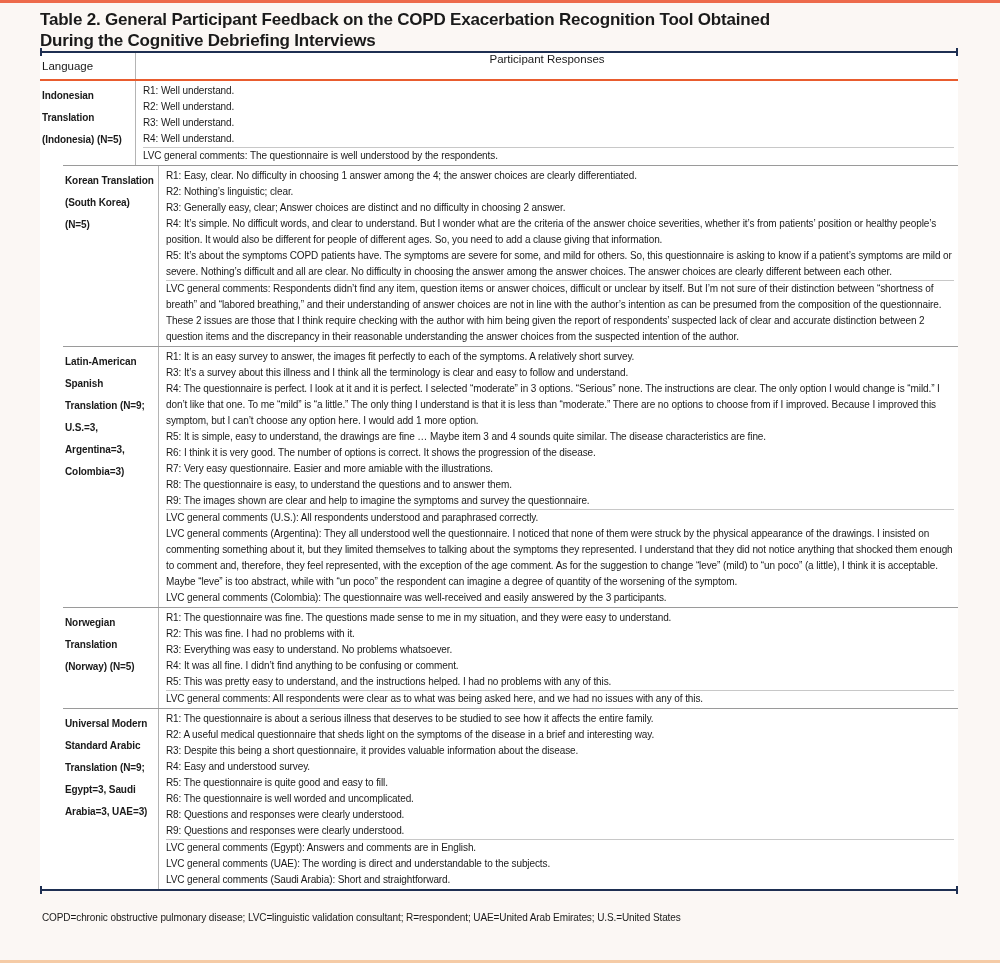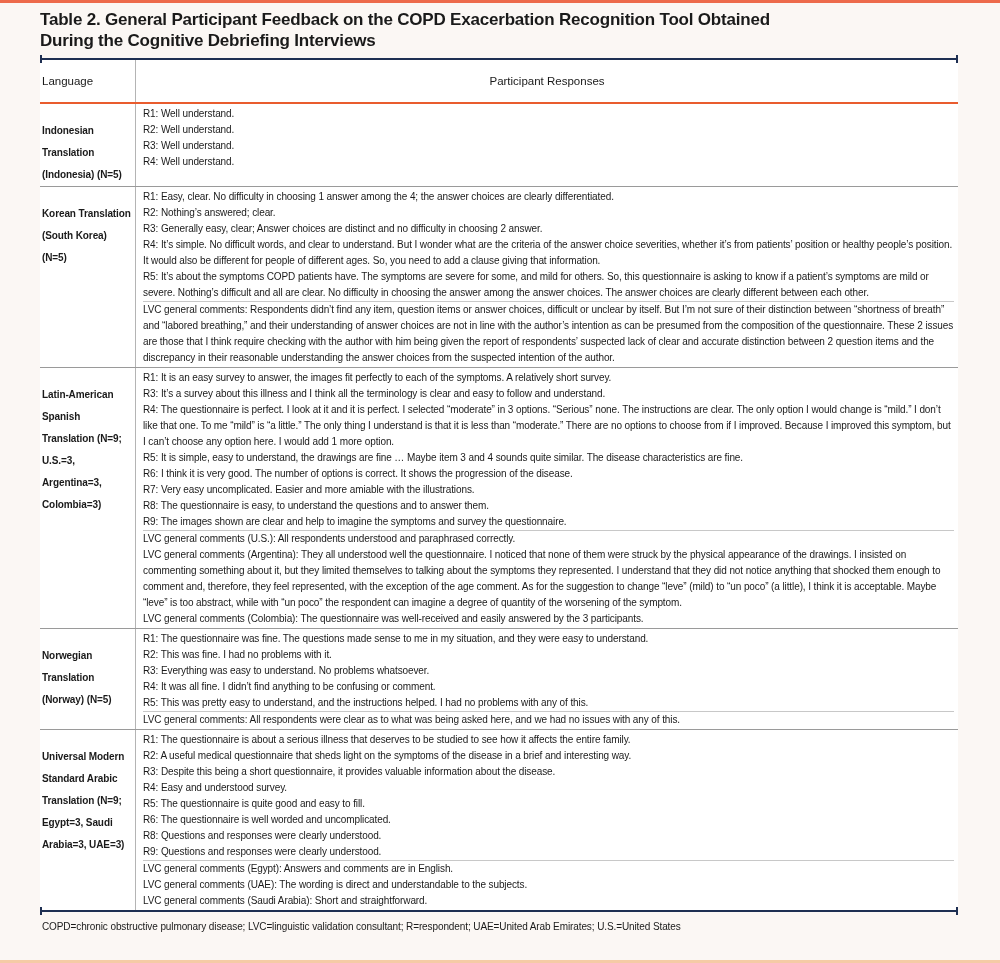--- a/index.html
+++ b/index.html
@@ -24,48 +24,47 @@
     overflow:hidden;
   }
   .band-top{position:absolute;top:0;left:0;width:1000px;height:3px;background:var(--band-top);}
   .band-bottom{position:absolute;bottom:0;left:0;width:1000px;height:3px;background:var(--band-bottom);}
   .page{padding:9px 42px 0 40px;}
   .title{
     font-weight:bold;
     font-size:17px;
     line-height:21px;
     letter-spacing:-0.2px;
-    margin-bottom:7px;
   }
   .rule-navy{position:relative;height:2px;background:var(--navy);width:918px;}
   .rule-navy::before,.rule-navy::after{
     content:"";position:absolute;top:-3px;width:2px;height:8px;background:var(--navy);
   }
   .rule-navy::before{left:0;}
   .rule-navy::after{right:0;}
   .tbl{width:918px;background:var(--table-bg);}
-  .hdr-row{display:flex;align-items:center;height:42px;font-size:11.5px;}
+  .hdr-row{display:flex;align-items:flex-start;height:26px;font-size:11.5px;}
   .hdr-lang{width:96px;padding-left:2px;border-right:1px solid var(--col-divider);align-self:stretch;display:flex;align-items:center;}
   .hdr-resp{flex:1;text-align:center;}
   .rule-orange{height:2px;background:var(--orange);width:918px;}
   .section{display:flex;align-items:stretch;}
-  .section + .section{border-top:1px solid var(--divider);}
+  .section + .section{border-top:1px solid var(--divider);margin-left:23px;}
   .lang-cell{
     width:96px;
-    padding:16px 3px 0 2px;
+    padding:4px 3px 0 2px;
     border-right:1px solid var(--col-divider);
     font-weight:bold;
     font-size:10px;
     line-height:22px;
     letter-spacing:-0.1px;
   }
   .resp-cell{flex:1;padding:2px 4px 1px 7px;font-size:10px;line-height:16px;letter-spacing:-0.1px;}
   .lvc-block{border-top:1px solid var(--divider-light);}
   .footer-area{width:918px;}
-  .footnote{font-size:10px;line-height:13px;letter-spacing:-0.1px;margin-top:8px;padding-left:2px;}
+  .footnote{font-size:10px;line-height:13px;letter-spacing:-0.1px;margin-top:20px;padding-left:2px;}
 </style>
 </head>
 <body>
 
 <div class="band-top"></div>
 
 <div class="page">
   <div class="title">
     <div>Table 2. General Participant Feedback on the COPD Exacerbation Recognition Tool Obtained</div>
     <div>During the Cognitive Debriefing Interviews</div>
@@ -82,47 +81,50 @@
     <div id="table-body">
         <div class="section">
           <div class="lang-cell">Indonesian Translation (Indonesia) (N=5)</div>
           <div class="resp-cell">
             <div>
               <div>R1: Well understand.</div>
               <div>R2: Well understand.</div>
               <div>R3: Well understand.</div>
               <div>R4: Well understand.</div>
             </div>
+            <div class="lvc-block">
+              <div>LVC general comments: The questionnaire is well understood by the respondents.</div>
+            </div>
           </div>
         </div>
         <div class="section">
           <div class="lang-cell">Korean Translation (South Korea) (N=5)</div>
           <div class="resp-cell">
             <div>
               <div>R1: Easy, clear. No difficulty in choosing 1 answer among the 4; the answer choices are clearly differentiated.</div>
-              <div>R2: Nothing’s answered; clear.</div>
+              <div>R2: Nothing’s linguistic; clear.</div>
               <div>R3: Generally easy, clear; Answer choices are distinct and no difficulty in choosing 2 answer.</div>
               <div>R4: It’s simple. No difficult words, and clear to understand. But I wonder what are the criteria of the answer choice severities, whether it’s from patients’ position or healthy people’s position. It would also be different for people of different ages. So, you need to add a clause giving that information.</div>
               <div>R5: It’s about the symptoms COPD patients have. The symptoms are severe for some, and mild for others. So, this questionnaire is asking to know if a patient’s symptoms are mild or severe. Nothing’s difficult and all are clear. No difficulty in choosing the answer among the answer choices. The answer choices are clearly different between each other.</div>
             </div>
             <div class="lvc-block">
               <div>LVC general comments: Respondents didn’t find any item, question items or answer choices, difficult or unclear by itself. But I’m not sure of their distinction between “shortness of breath” and “labored breathing,” and their understanding of answer choices are not in line with the author’s intention as can be presumed from the composition of the questionnaire. These 2 issues are those that I think require checking with the author with him being given the report of respondents’ suspected lack of clear and accurate distinction between 2 question items and the discrepancy in their reasonable understanding the answer choices from the suspected intention of the author.</div>
             </div>
           </div>
         </div>
         <div class="section">
           <div class="lang-cell">Latin-American Spanish Translation (N=9; U.S.=3, Argentina=3, Colombia=3)</div>
           <div class="resp-cell">
             <div>
               <div>R1: It is an easy survey to answer, the images fit perfectly to each of the symptoms. A relatively short survey.</div>
               <div>R3: It’s a survey about this illness and I think all the terminology is clear and easy to follow and understand.</div>
               <div>R4: The questionnaire is perfect. I look at it and it is perfect. I selected “moderate” in 3 options. “Serious” none. The instructions are clear. The only option I would change is “mild.” I don’t like that one. To me “mild” is “a little.” The only thing I understand is that it is less than “moderate.” There are no options to choose from if I improved. Because I improved this symptom, but I can’t choose any option here. I would add 1 more option.</div>
               <div>R5: It is simple, easy to understand, the drawings are fine … Maybe item 3 and 4 sounds quite similar. The disease characteristics are fine.</div>
               <div>R6: I think it is very good. The number of options is correct. It shows the progression of the disease.</div>
-              <div>R7: Very easy uncomplicated. Easier and more amiable with the illustrations.</div>
+              <div>R7: Very easy questionnaire. Easier and more amiable with the illustrations.</div>
               <div>R8: The questionnaire is easy, to understand the questions and to answer them.</div>
               <div>R9: The images shown are clear and help to imagine the symptoms and survey the questionnaire.</div>
             </div>
             <div class="lvc-block">
               <div>LVC general comments (U.S.): All respondents understood and paraphrased correctly.</div>
               <div>LVC general comments (Argentina): They all understood well the questionnaire. I noticed that none of them were struck by the physical appearance of the drawings. I insisted on commenting something about it, but they limited themselves to talking about the symptoms they represented. I understand that they did not notice anything that shocked them enough to comment and, therefore, they feel represented, with the exception of the age comment. As for the suggestion to change “leve” (mild) to “un poco” (a little), I think it is acceptable. Maybe “leve” is too abstract, while with “un poco” the respondent can imagine a degree of quantity of the worsening of the symptom.</div>
               <div>LVC general comments (Colombia): The questionnaire was well-received and easily answered by the 3 participants.</div>
             </div>
           </div>
         </div>

